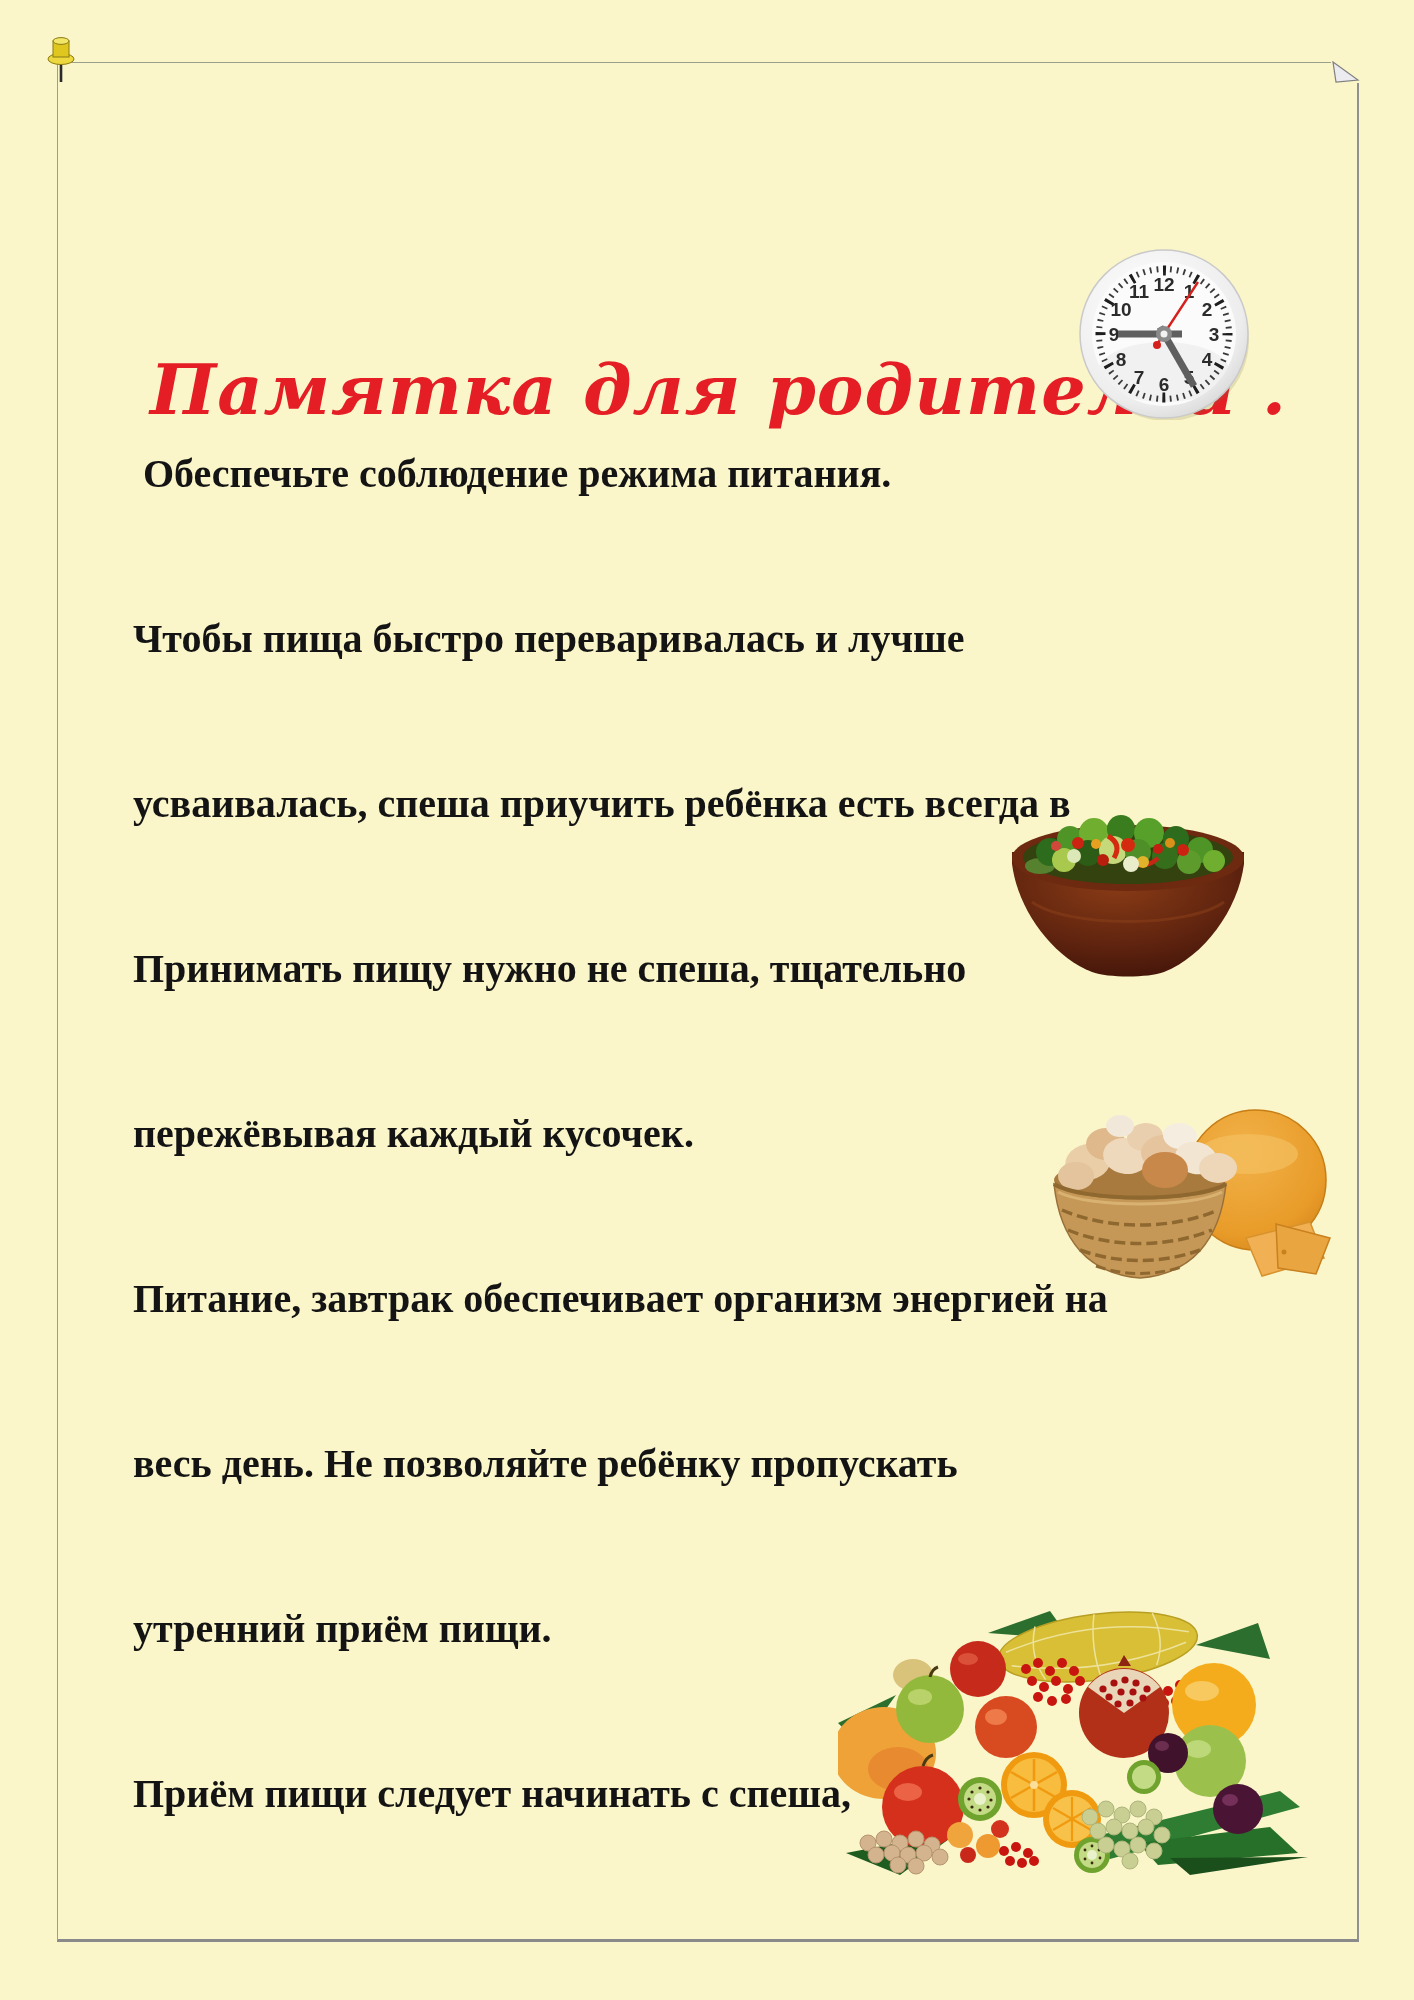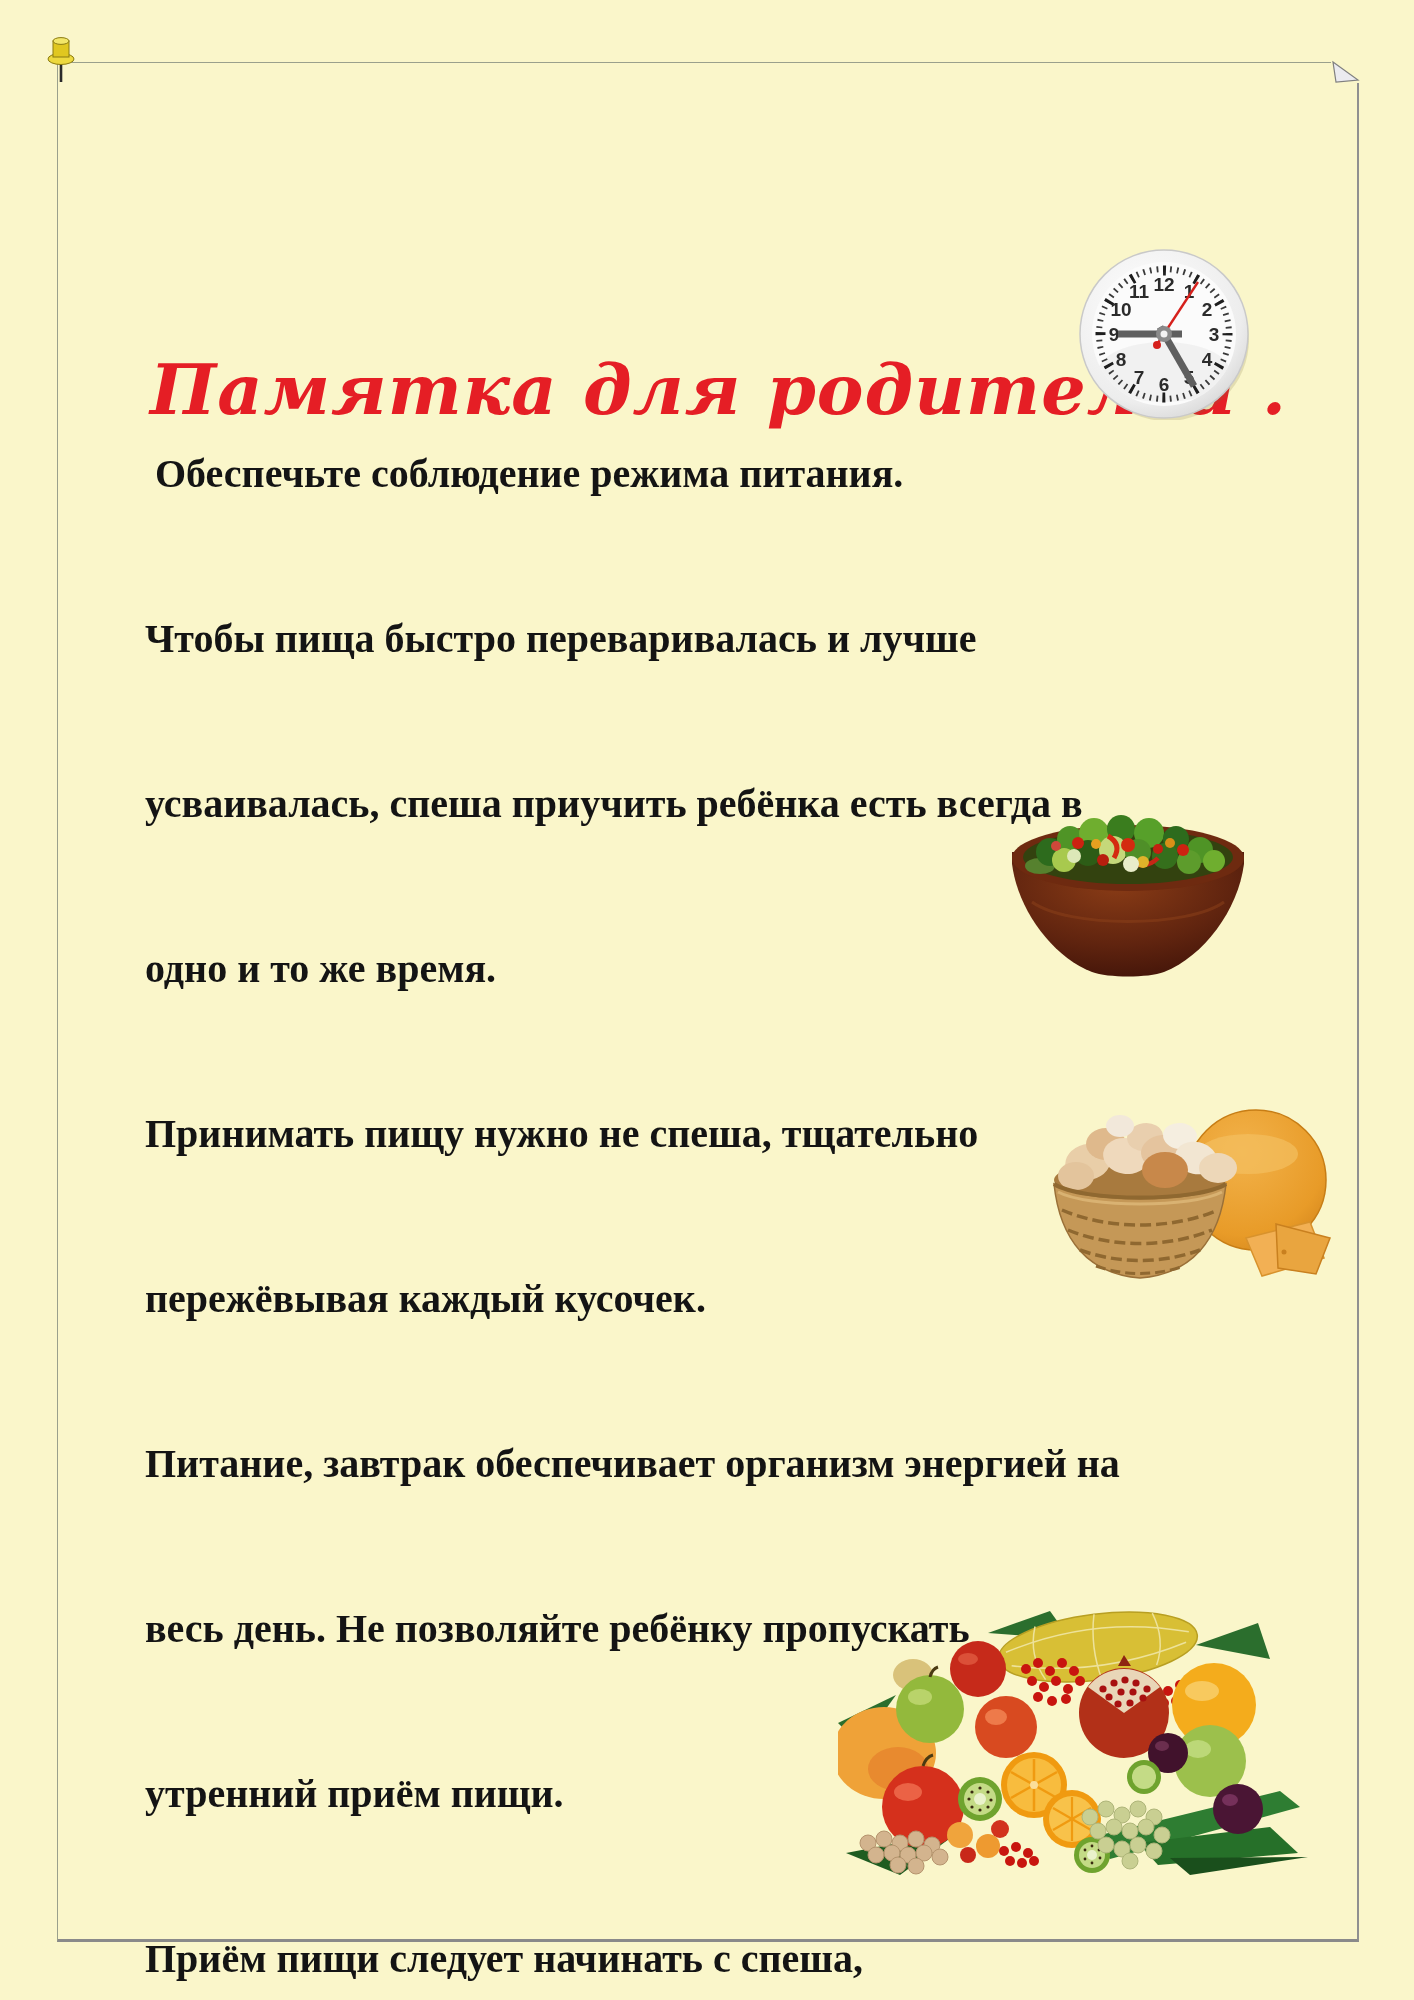--- a/index.html
+++ b/index.html
@@ -45,21 +45,21 @@
   .bodytext{
     position:absolute;
     left:133px;top:336px;
     font-family:"Liberation Serif", serif;
     font-weight:bold;
     font-size:40px;
     line-height:55px;
     color:#141414;
     white-space:pre;
   }
-  .bodytext .line{height:55px;margin-left:12px;}
+  .bodytext .line{height:55px;}
   .clock{position:absolute;left:1078px;top:248px;}
   .salad{position:absolute;left:1008px;top:806px;}
   .eggs{position:absolute;left:1048px;top:1106px;}
   .fruits{position:absolute;left:838px;top:1603px;}
 </style>
 </head>
 <body>
 
 <div class="canvas">
 
@@ -119,21 +119,20 @@
     <line x1="78" y1="98" x2="120" y2="34" stroke="#d6201c" stroke-width="2.4"></line>
     <circle cx="79" cy="97" r="4" fill="#d6201c"></circle>
     <circle cx="86" cy="86" r="8" fill="#8a8a8a"></circle>
     <circle cx="86" cy="86" r="3.5" fill="#f2f2f2"></circle>
   </svg>
 
   <div class="bodytext">
     <div class="line"> Обеспечьте соблюдение режима питания.</div>
     <div class="line">Чтобы пища быстро переваривалась и лучше</div>
     <div class="line">усваивалась, спеша приучить ребёнка есть всегда в</div>
-    <div class="line">одно и то же время.</div>
     <div class="line">Принимать пищу нужно не спеша, тщательно</div>
     <div class="line">пережёвывая каждый кусочек.</div>
     <div class="line">Питание, завтрак обеспечивает организм энергией на</div>
     <div class="line">весь день. Не позволяйте ребёнку пропускать</div>
     <div class="line">утренний приём пищи.</div>
     <div class="line">Приём пищи следует начинать с спеша,</div>
     
     
     
     

